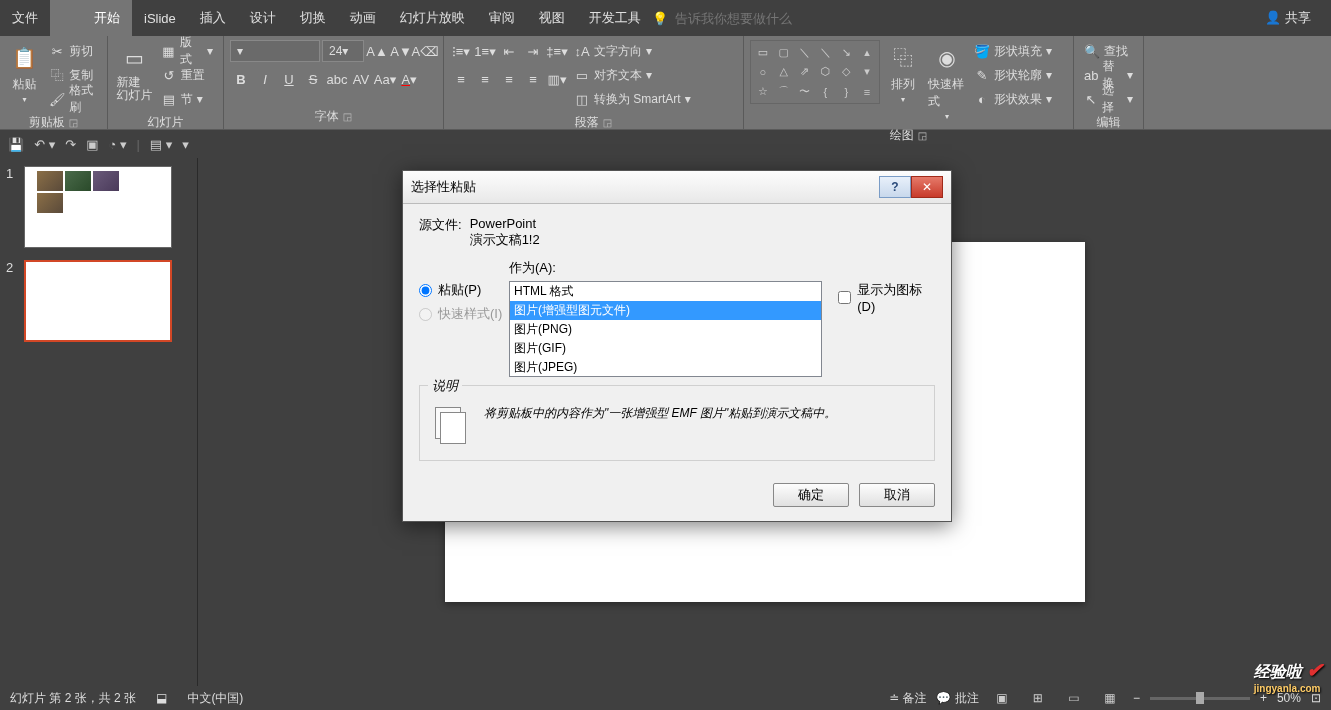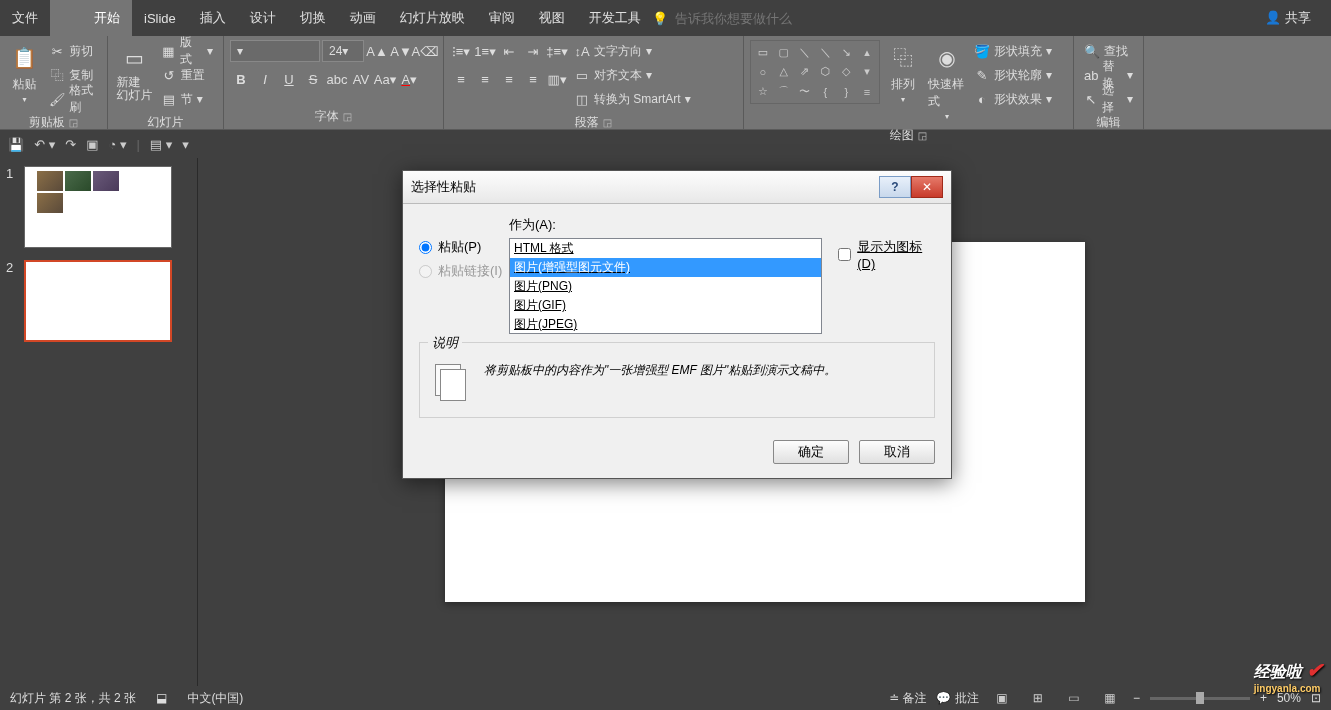--- a/index.html
+++ b/index.html
@@ -56,21 +56,21 @@
 .dialog-title-btns { display: flex; }
 .dlg-btn { width: 32px; height: 22px; display: flex; align-items: center; justify-content: center; font-size: 12px; }
 .dlg-btn.help { background: linear-gradient(#e8f0fa, #c8d8ec); border: 1px solid #7a9cc6; color: #2a4a7a; font-weight: bold; }
 .dlg-btn.close { background: linear-gradient(#e67a6a, #c83a2a); border: 1px solid #a02a1a; color: #fff; }
 .dialog-body { padding: 12px 16px; font-size: 13px; }
 .src-row { display: flex; gap: 8px; margin-bottom: 10px; }
 .radio-col { display: flex; flex-direction: column; gap: 6px; }
 .radio-item { display: flex; align-items: center; gap: 6px; }
 .radio-item.disabled { color: #999; }
 .as-label { margin-left: 90px; margin-bottom: 4px; }
-.list-row { display: flex; gap: 16px; align-items: flex-start; text-decoration: underline; }
+.list-row { display: flex; gap: 16px; align-items: flex-start; }
 .list-box { width: 330px; height: 96px; border: 1px solid #828790; background: #fff; overflow-y: scroll; font-size: 12px; margin-left: 90px; }
 .list-item { padding: 1px 4px; }
 .list-item.selected { background: #3399ff; color: #fff; }
 .checkbox-item { display: flex; align-items: center; gap: 6px; }
 .desc-group { border: 1px solid #d0d0d0; margin-top: 8px; padding: 12px 12px 16px; position: relative; font-style: italic; }
 .desc-legend { position: absolute; top: -9px; left: 8px; background: #f0f0f0; padding: 0 4px; font-size: 13px; }
 .desc-content { display: flex; gap: 16px; align-items: flex-start; padding-top: 6px; }
 .desc-icon { width: 36px; height: 40px; position: relative; }
 .desc-icon::before { content: ""; position: absolute; width: 24px; height: 30px; background: #fafafa; border: 1px solid #888; left: 3px; top: 3px; }
 .desc-icon::after { content: ""; position: absolute; width: 24px; height: 30px; background: #fff; border: 1px solid #888; left: 8px; top: 8px; }
@@ -327,30 +327,37 @@
 
 <div class="dialog">
   <div class="dialog-title">
     <span class="dialog-title-text">选择性粘贴</span>
     <div class="dialog-title-btns">
       <div class="dlg-btn help">?</div>
       <div class="dlg-btn close">✕</div>
     </div>
   </div>
   <div class="dialog-body">
+    <div class="src-row">
+      <span>源文件:</span>
+      <div>
+        <div>PowerPoint</div>
+        <div>演示文稿1!2</div>
+      </div>
+    </div>
     <div class="as-label">作为(A):</div>
     <div class="list-row">
       <div class="radio-col" style="position:absolute;left:16px">
         <label class="radio-item">
           <input type="radio" name="pmode" checked="" style="">
           <span>粘贴(P)</span>
         </label>
         <label class="radio-item disabled">
           <input type="radio" name="pmode" disabled="" style="">
-          <span>粘贴链接(I)</span>
+          <span>快速样式(I)</span>
         </label>
       </div>
       <div class="list-box">
         <div class="list-item">HTML 格式</div>
         <div class="list-item selected">图片(增强型图元文件)</div>
         <div class="list-item">图片(PNG)</div>
         <div class="list-item">图片(GIF)</div>
         <div class="list-item">图片(JPEG)</div>
 
       </div>

